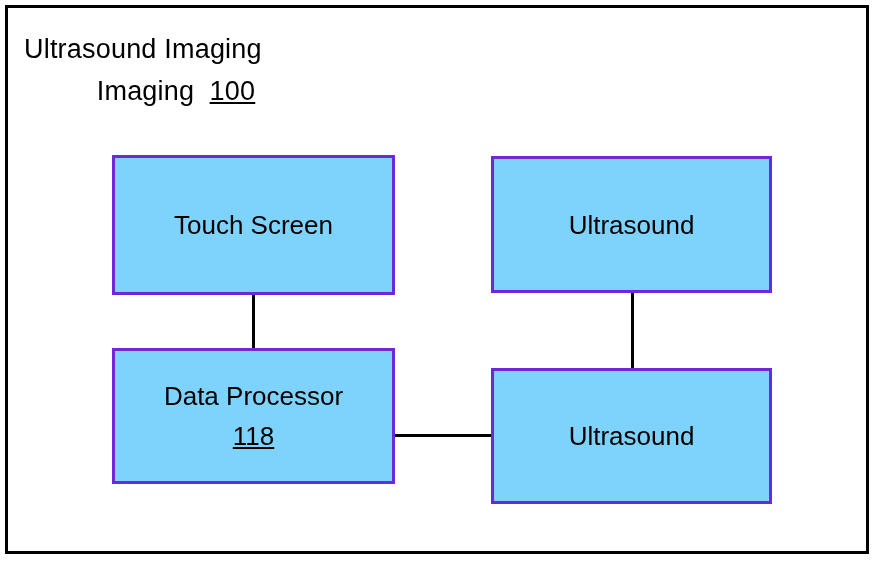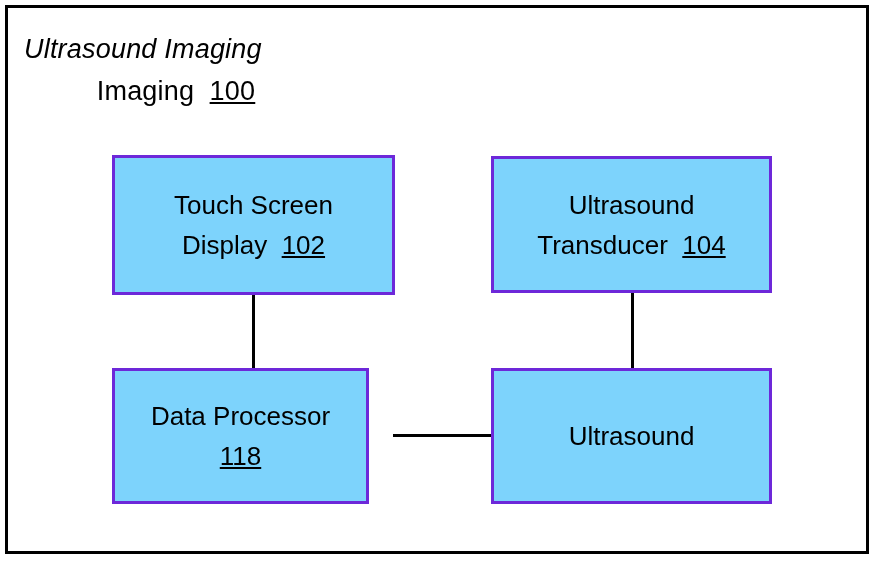--- a/index.html
+++ b/index.html
@@ -39,21 +39,21 @@
     position: absolute;
     left: 22px;
     top: 28px;
     width: 330px;
     text-align: center;
     font-size: 27px;
     line-height: 42px;
     letter-spacing: 0.2px;
     white-space: nowrap;
   }
-  .fig-title .line1 { display: block; text-align: left; padding-left: 2px; font-style: italic; }
+  .fig-title .line1 { display: block; text-align: left; padding-left: 2px; }
   .fig-title .line2 { display: block; text-align: center; padding-right: 22px; }
   .ref { text-decoration: underline; text-underline-offset: 2px; }
 
   
   .block {
     position: absolute;
     box-sizing: border-box;
     border: 3px solid #6d28d9;
     background: #7dd3fc;
     display: flex;
@@ -62,21 +62,21 @@
     justify-content: center;
     text-align: center;
     font-size: 26px;
     line-height: 40px;
     z-index: 3;
   }
   .block .txt-line { display: block; white-space: nowrap; }
 
   #block-display    { left: 112px; top: 155px; width: 283px; height: 140px; }
   #block-transducer { left: 491px; top: 156px; width: 281px; height: 137px; }
-  #block-processor  { left: 112px; top: 368px; width: 257px; height: 136px; }
+  #block-processor  { left: 112px; top: 348px; width: 283px; height: 136px; }
   #block-beamformer { left: 491px; top: 368px; width: 281px; height: 136px; }
 
   
   .conn {
     position: absolute;
     background: #000000;
     z-index: 1;
   }
   #conn-display-processor     { left: 252px; top: 292px; width: 3px; height: 79px; }
   #conn-transducer-beamformer { left: 631px; top: 291px; width: 3px; height: 80px; }
@@ -89,26 +89,24 @@
 
   <div class="outer-frame"></div>
 
   <div class="fig-title">
     <span class="line1">Ultrasound Imaging</span>
     <span class="line2"><span>Imaging</span>&nbsp; <span class="ref">100</span></span>
   </div>
 
   <div class="block" id="block-display">
     <span class="txt-line">Touch Screen</span>
-    <span class="txt-line"><span>Display</span>&nbsp; <span class="ref">102</span></span>
   </div>
 
   <div class="block" id="block-transducer">
     <span class="txt-line">Ultrasound</span>
-    <span class="txt-line"><span>Transducer</span>&nbsp; <span class="ref">104</span></span>
   </div>
 
   <div class="block" id="block-processor">
     <span class="txt-line">Data Processor</span>
     <span class="txt-line"><span class="ref">118</span></span>
   </div>
 
   <div class="block" id="block-beamformer">
     <span class="txt-line">Ultrasound</span>
   </div>

